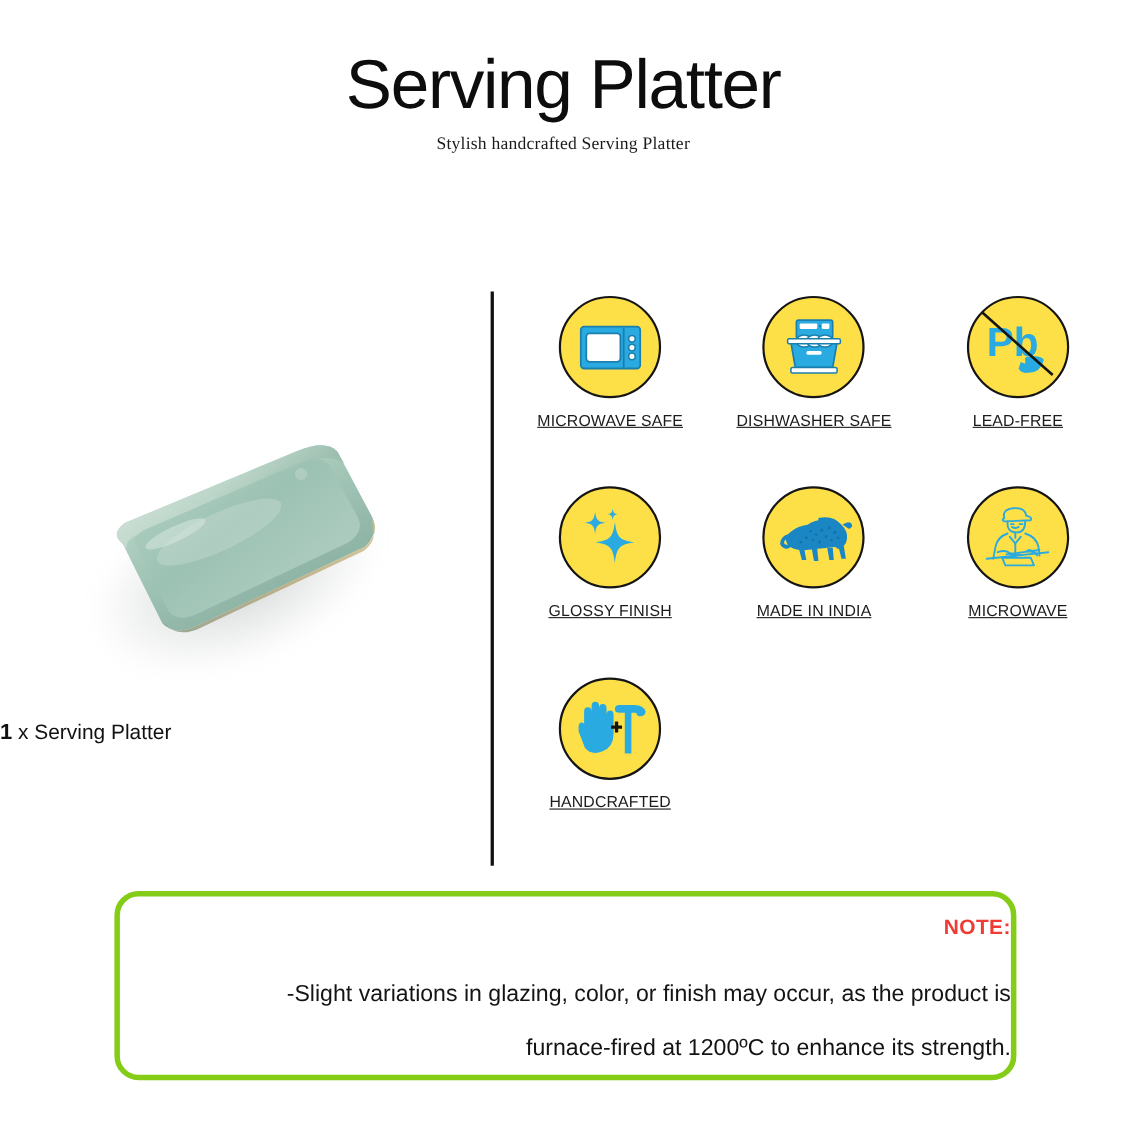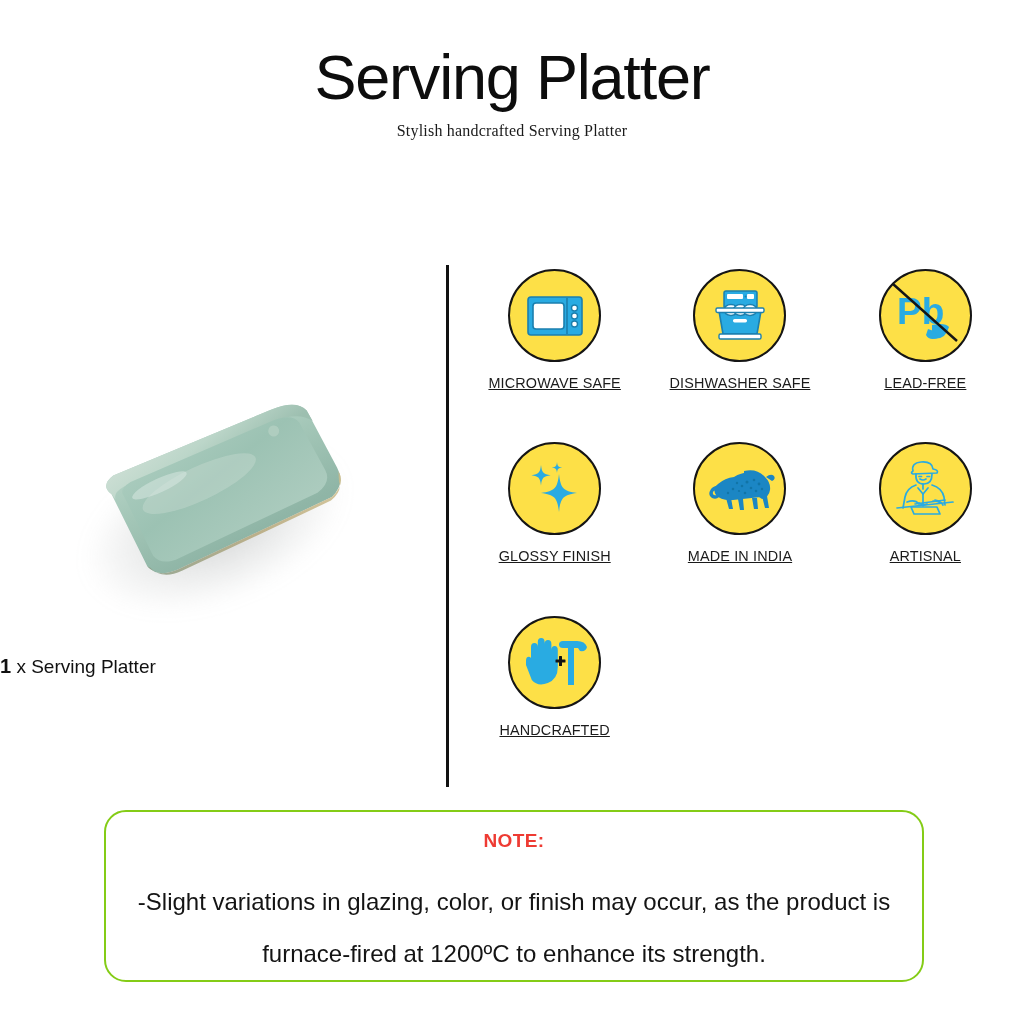--- a/index.html
+++ b/index.html
@@ -104,34 +104,34 @@
     color:#1b1b1b;
     white-space:nowrap;
     text-align:center;
   }
 
   
   #note-box{
     position:absolute;
     left:104px; top:810px;
     width:820px; height:172px;
-    border:2px solid #84cc16;
+    border:5px solid #84cc16;
     border-radius:22px;
     background:#fff;
-    text-align:center;
+    text-align:right;
     padding-top:18px;
   }
   #note-heading{
     color:#ee3b33;
     font-weight:bold;
     font-size:19px;
     letter-spacing:.4px;
   }
   .note-line{
-    font-size:24px;
+    font-size:21px;
     color:#141414;
     line-height:1.0;
   }
   #note-line-1{ margin-top:38px; }
   #note-line-2{ margin-top:28px; }
 </style>
 </head>
 <body>
 
 <div id="header">
@@ -297,21 +297,21 @@
             <path d="M18,44 q8,-3 12,2"></path>
             <path d="M46,42 q6,1 8,5"></path>
             <path d="M8,50 L64,44"></path>
             <path d="M22,49 h26 l3,7 h-26 z"></path>
             <path d="M26,46 l30,-4"></path>
             <path d="M30,45 q4,3 8,1"></path>
             <path d="M44,43 q5,0 8,2"></path>
           </g>
         </svg>
       </div>
-      <div class="feature-label">ARTISNAL</div>
+      <div class="feature-label">MICROWAVE</div>
     </div>
 
     <div class="feature">
       <div class="badge">
         <svg width="66" height="54" viewBox="0 0 66 54">
           <g fill="#29abe2">
             <path d="M4,26 q0,-5 4,-4 l1,1 V12 q0,-4 3.4,-4 q3.4,0 3.4,4 v9 V7 q0,-4 3.4,-4 q3.4,0 3.4,4 v14 V9 q0,-4 3.4,-4 q3.4,0 3.4,4 v12 V15 q0,-4 3.2,-4 q3.2,0 3.2,4 v17 q0,12 -10,16 q-10,4 -16,-3 L4,30 Z"></path>
             <path d="M47,6 h8 q8,0 10,6 q-1,5 -7,4 l-2,-3 h-4 v37 h-6 V13 h-5 q-4,0 -4,-3.5 q0,-3.5 4,-3.5 z"></path>
           </g>
           <g fill="#141414">

